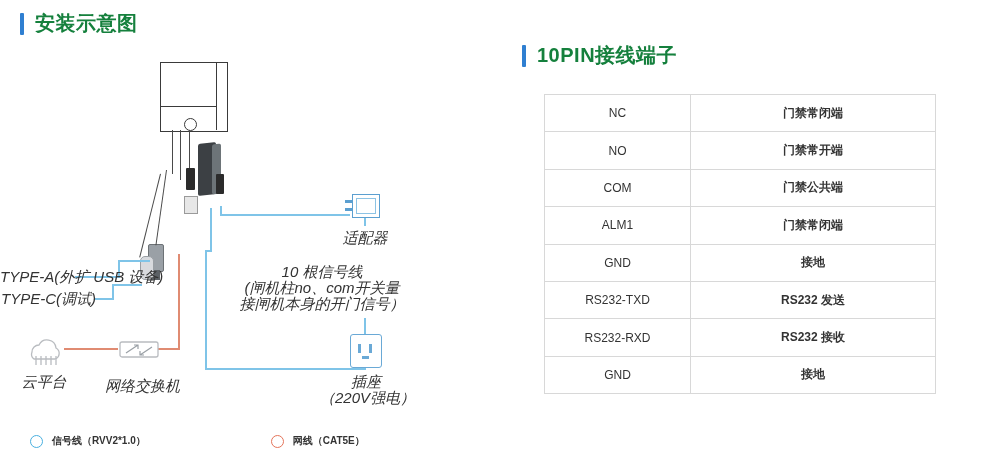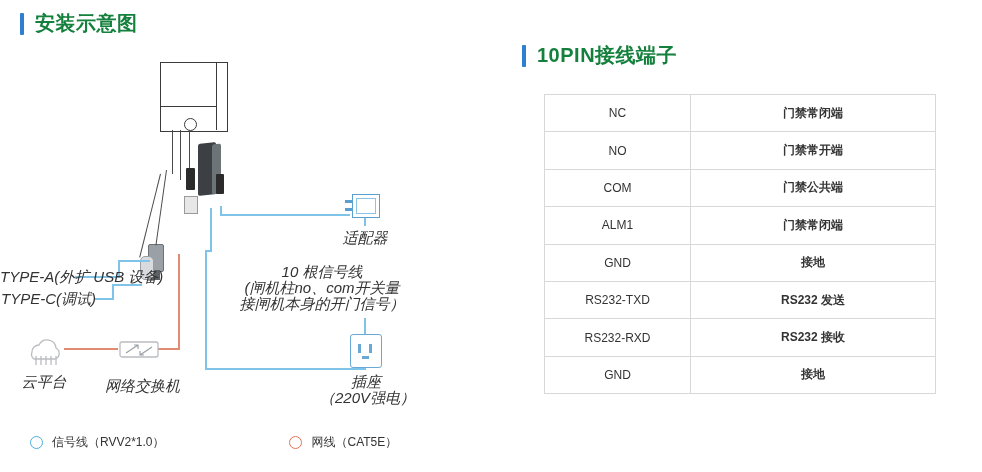--- a/index.html
+++ b/index.html
@@ -32,21 +32,21 @@
   
   .wire{position:absolute;background:#7fc4e8;}
   .wire.red{background:#e08b72;}
   .wire.dark{background:#4a4a4a;}
 
   
   .legend{position:absolute;left:30px;top:386px;display:flex;gap:125px;align-items:center;}
   .legend-item{display:flex;align-items:center;gap:9px;}
   .legend-dot{width:13px;height:13px;border-radius:50%;border:1.6px solid #49b0e0;box-sizing:border-box;}
   .legend-dot.red{border-color:#e4745a;}
-  .legend-label{font-size:12px;color:#333;}
+  .legend-label{font-size:10px;color:#333;font-weight:bold;}
 
   
   table.pinout{
     position:absolute;left:52px;top:62px;
     border-collapse:collapse;
     width:392px;
     background:#fff;
   }
   table.pinout td{
     border:1px solid #d8d8d8;

